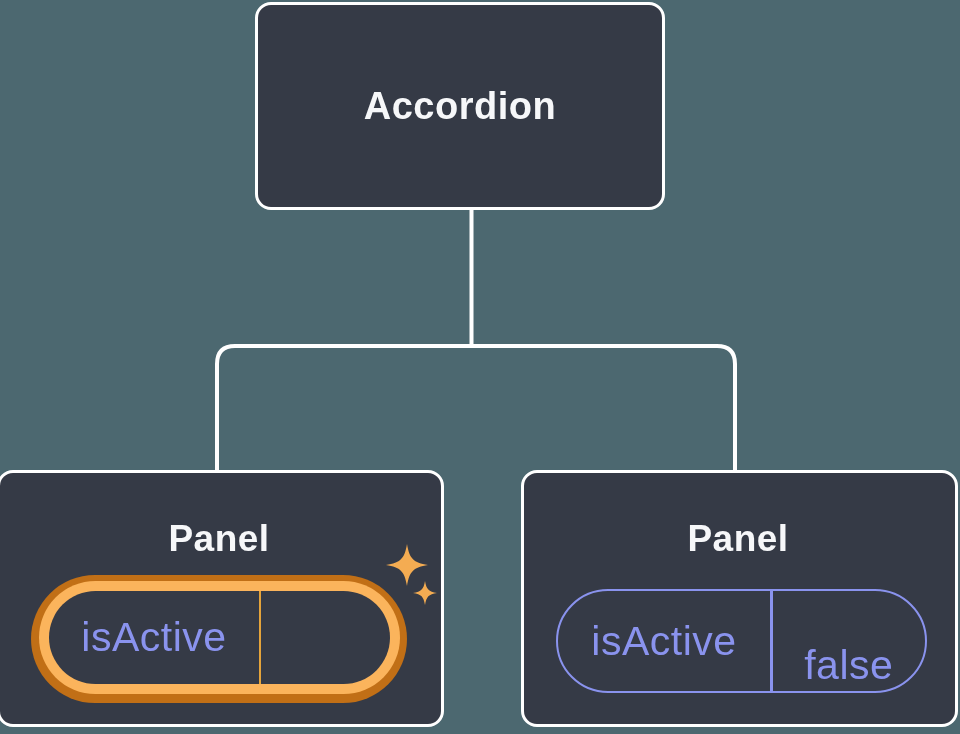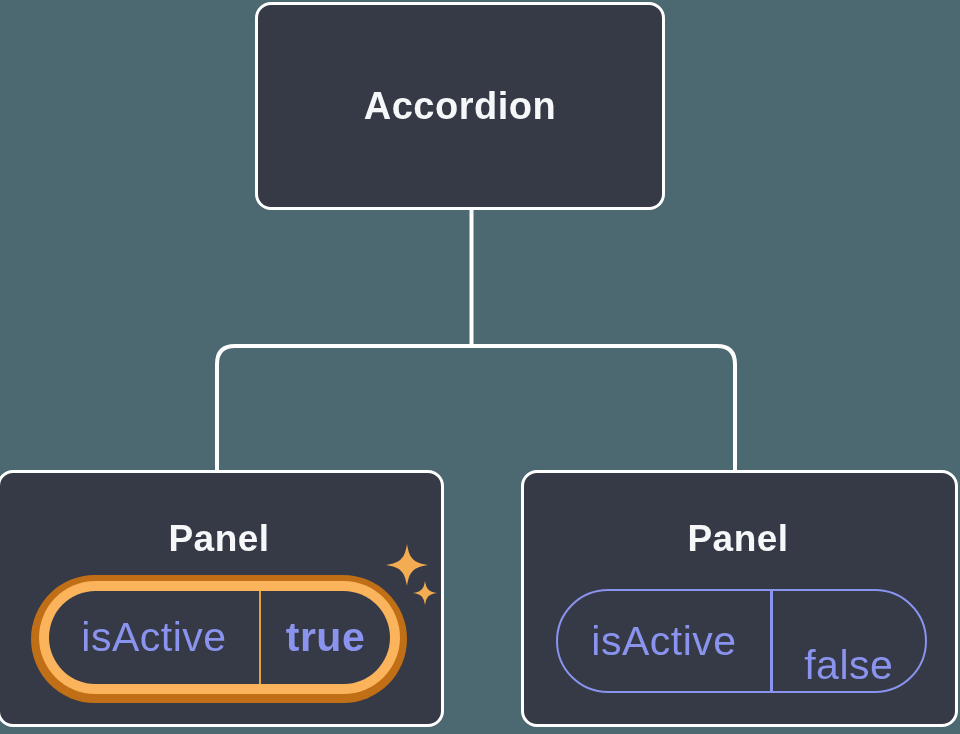--- a/index.html
+++ b/index.html
@@ -111,21 +111,20 @@
   </div>
 
   <div class="node node-panel-left">
     <div class="panel-title">Panel</div>
 
     <div class="pill-ring-outer">
       <div class="pill-ring-inner">
         <div class="pill-core">
           <span class="cell cell-key">isActive</span>
           <span class="divider-gold"></span>
-          <span class="cell cell-value">true</span>
         </div>
       </div>
     </div>
 
     <svg class="sparkles" viewBox="0 0 64 72">
       <path d="M28 5 C30.5 19.7 34.3 23.5 49 26 C34.3 28.5 30.5 32.3 28 47
                C25.5 32.3 21.7 28.5 7 26 C21.7 23.5 25.5 19.7 28 5 Z" fill="#F4AC52"></path>
       <path d="M46 42 C47.4 50.4 49.6 52.6 58 54 C49.6 55.4 47.4 57.6 46 66
                C44.6 57.6 42.4 55.4 34 54 C42.4 52.6 44.6 50.4 46 42 Z" fill="#F4AC52"></path>
     </svg>

